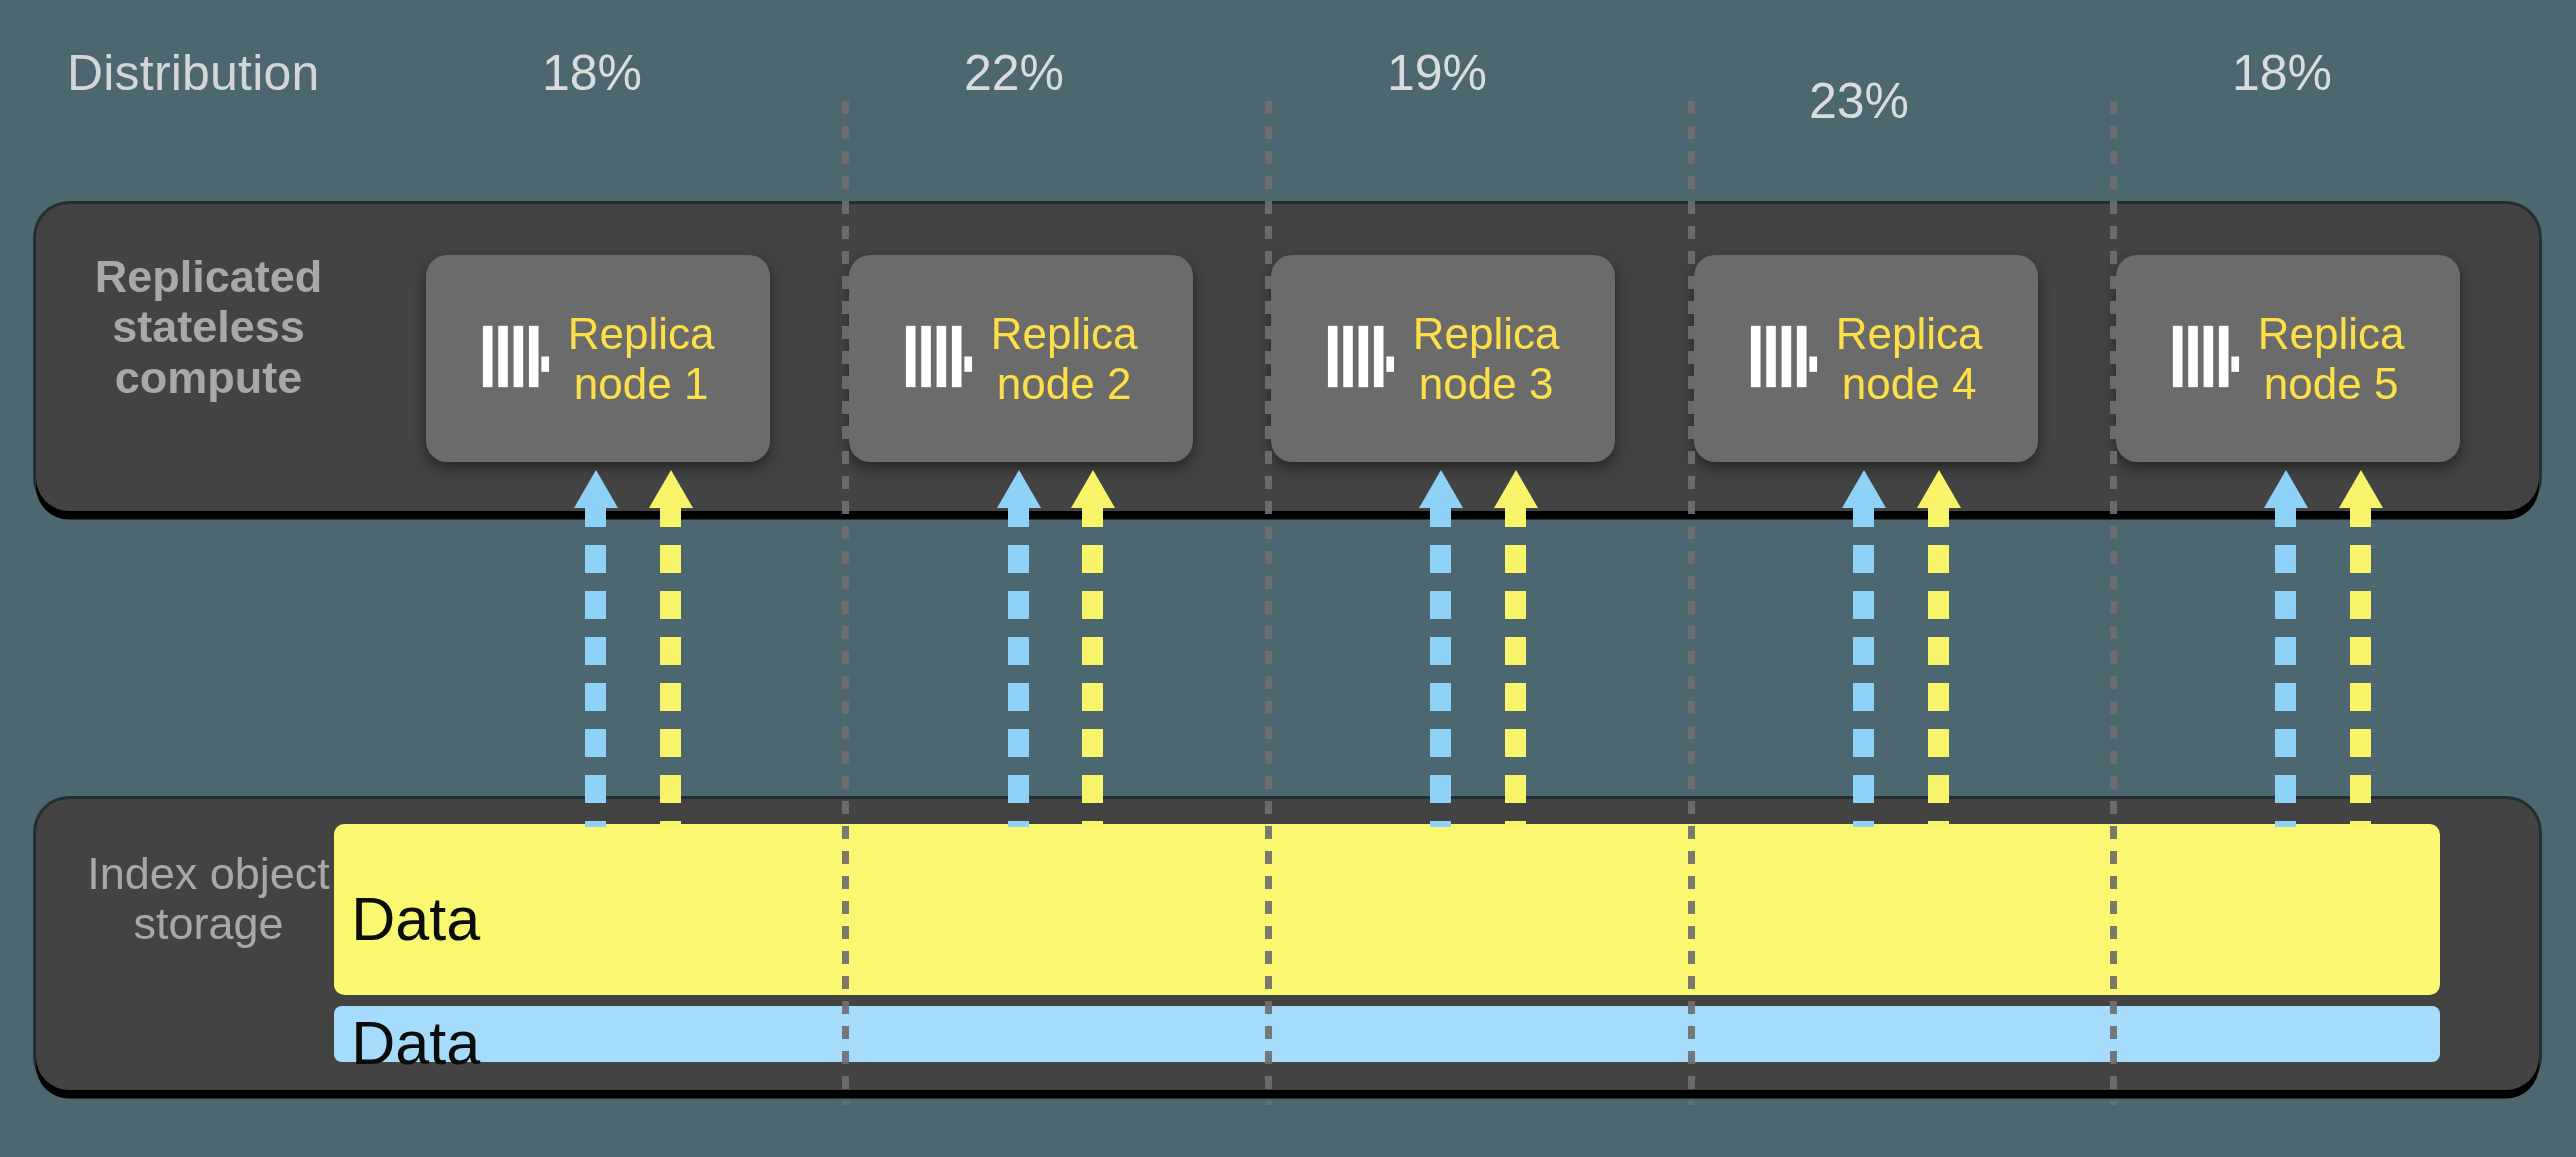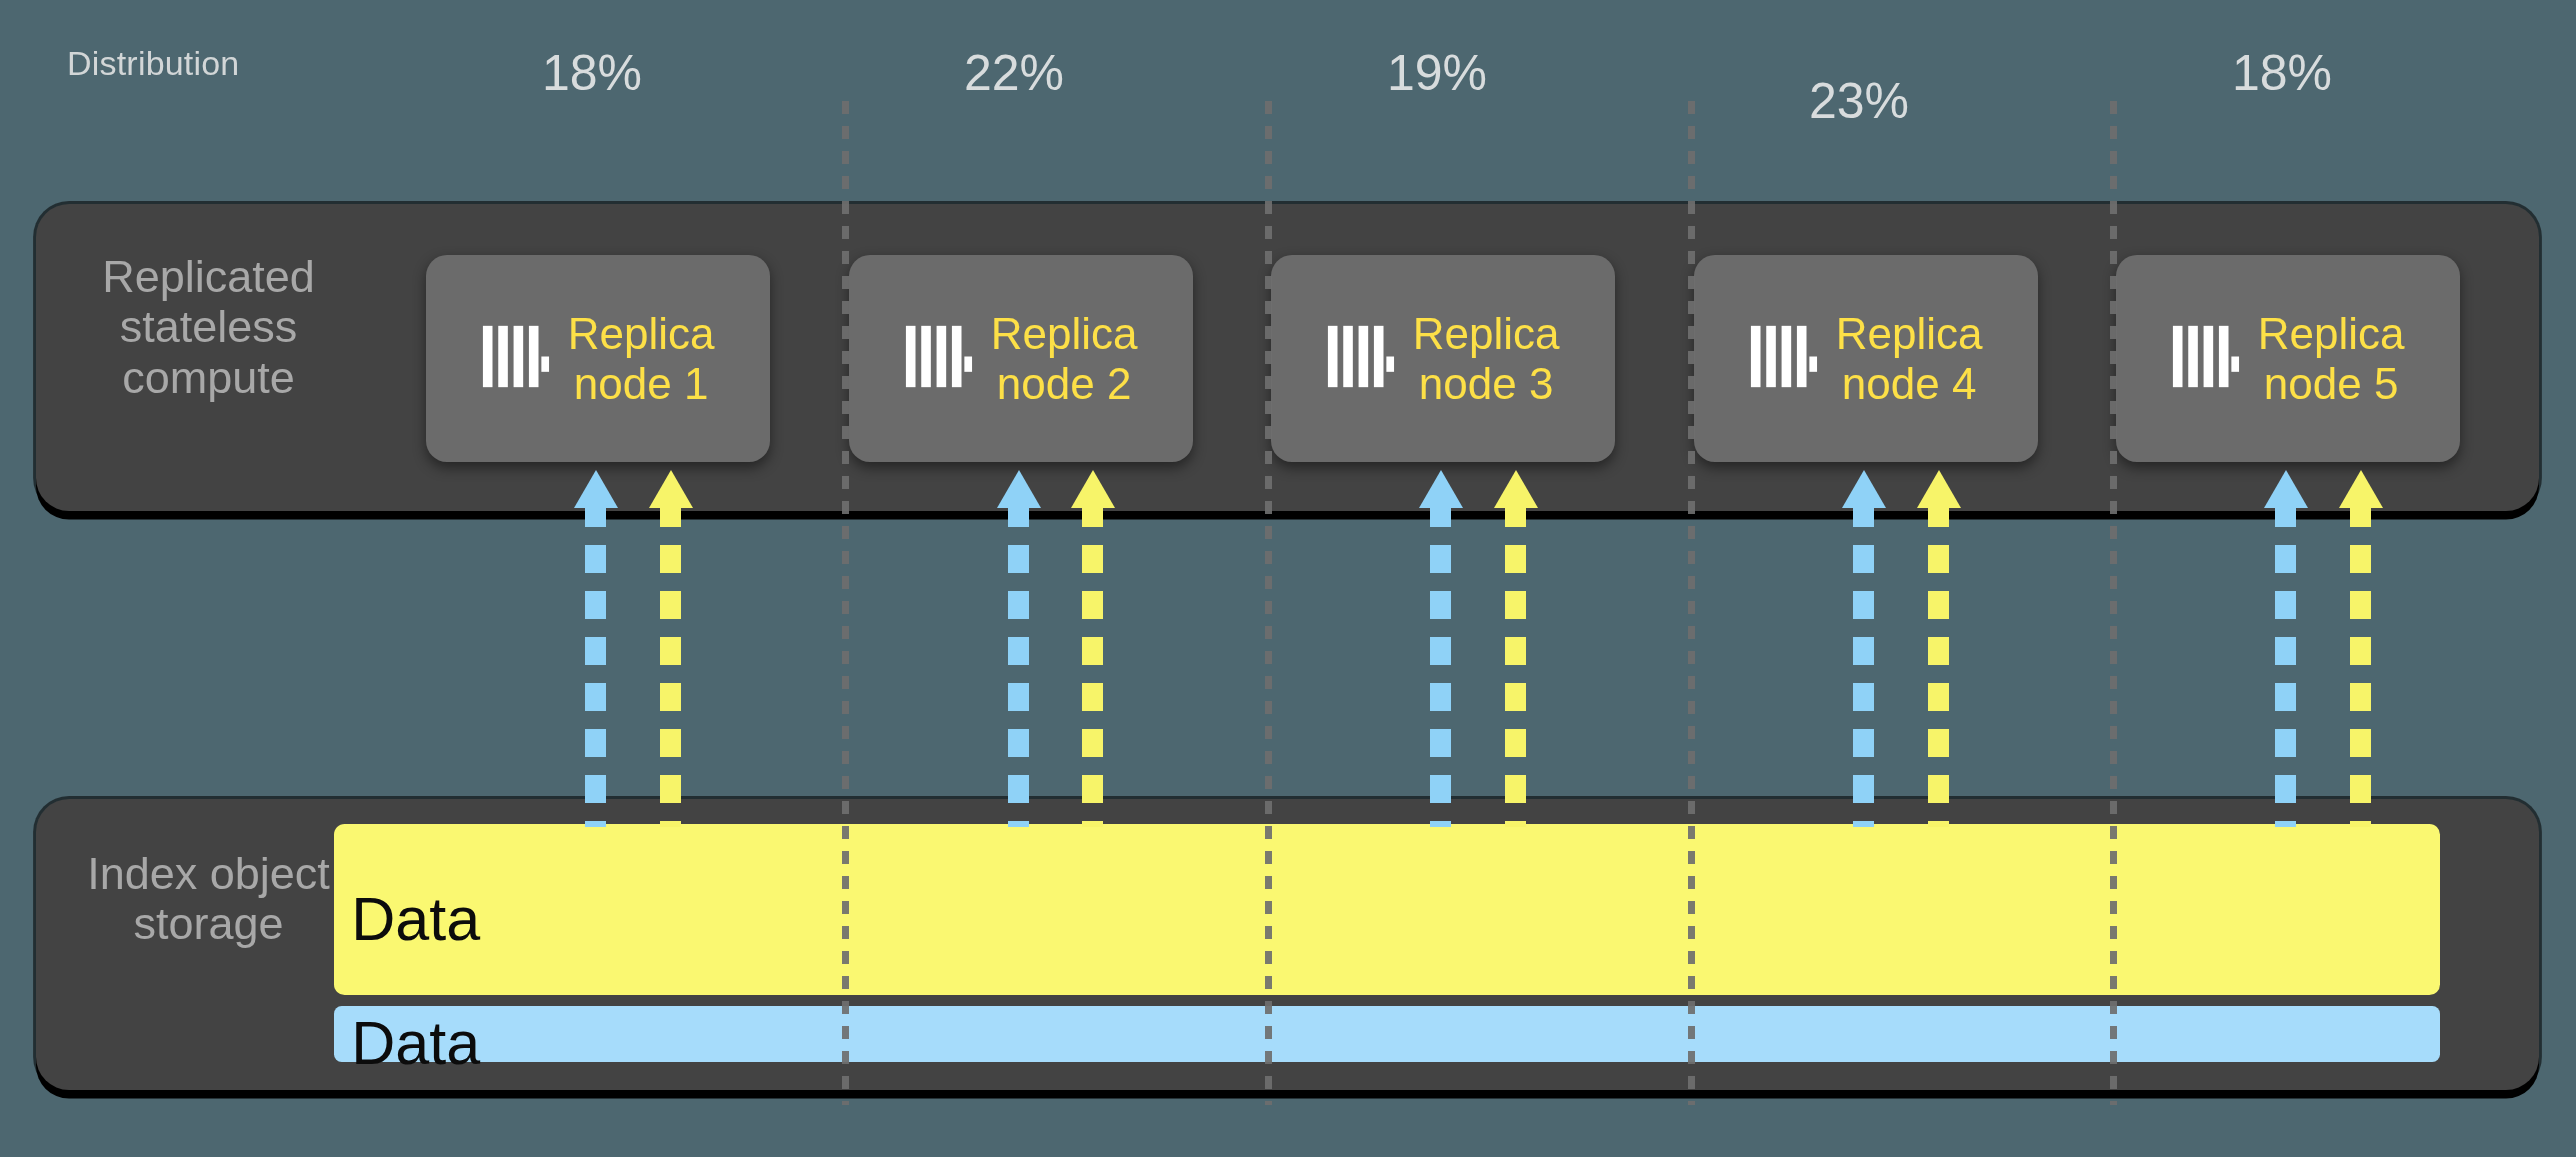--- a/index.html
+++ b/index.html
@@ -18,21 +18,21 @@
 
   
   #dist-row {
     position: absolute;
     left: 0; top: 0;
     width: 2576px; height: 101px;
   }
   #dist-label {
     position: absolute;
     left: 67px; top: 44px;
-    font-size: 34px;
+    font-size: 50px;
     color: #d2d6d7;
     letter-spacing: 0.2px;
     white-space: nowrap;
   }
   .dist-pct {
     position: absolute;
     top: 44px;
     width: 288px;
     text-align: center;
     font-size: 50px;
@@ -69,21 +69,21 @@
   }
   .panel-label {
     position: absolute;
     left: 44px;
     width: 257px;
     text-align: center;
     color: #a8a8a8;
     font-size: 45px;
     line-height: 1.12;
   }
-  #compute-label { top: 48px; }
+  #compute-label { top: 48px; font-weight: bold; }
   #storage-label { top: 50px; }
 
   
   .node {
     position: absolute;
     top: 51px;
     width: 344px;
     height: 207px;
     background: #6b6b6b;
     border-radius: 21px;

